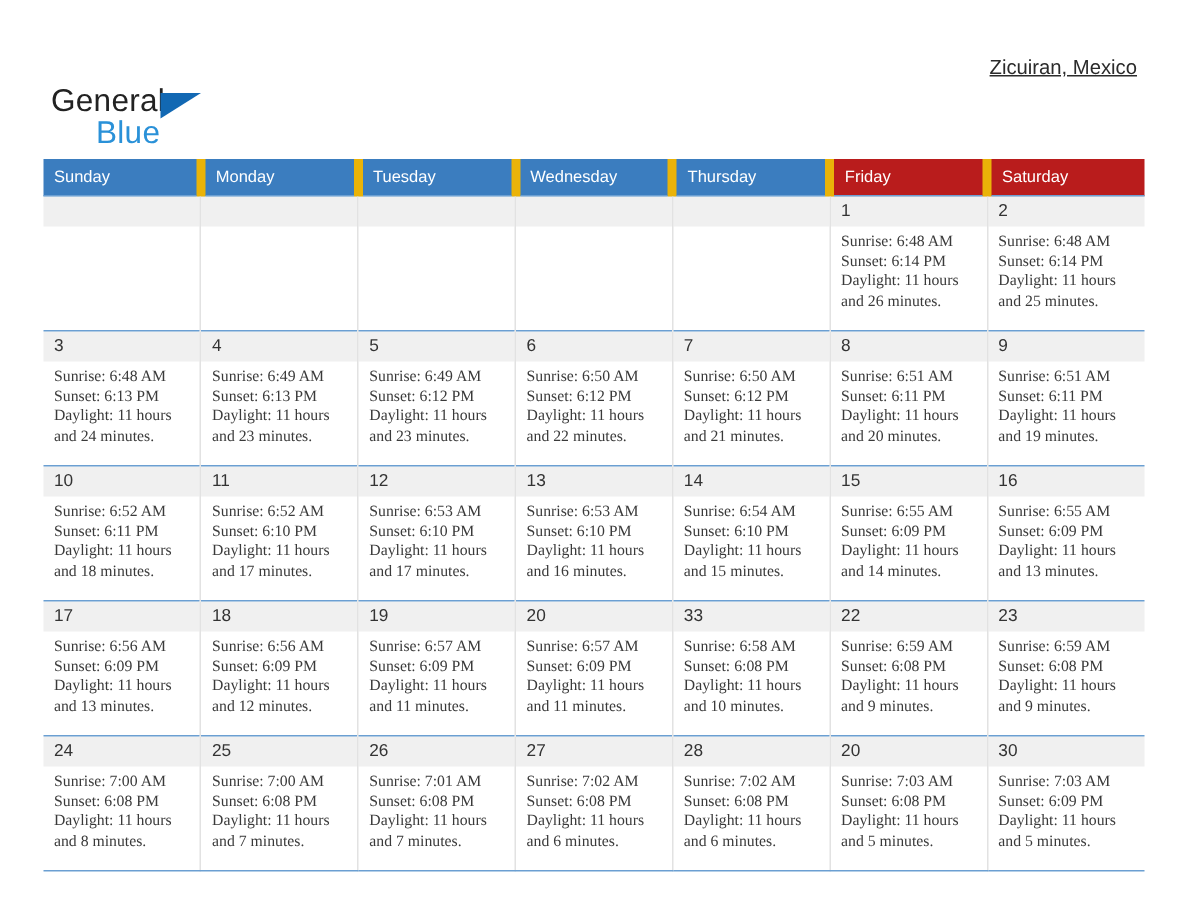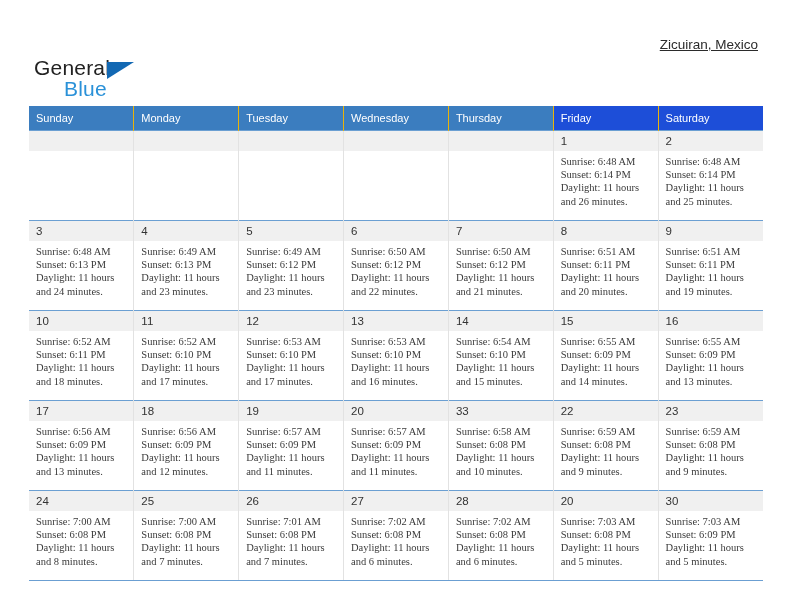--- a/index.html
+++ b/index.html
@@ -95,26 +95,26 @@
     border-collapse: collapse;
     table-layout: fixed;
   }
   .calendar th {
     background: #3b7dbf;
     color: #ffffff;
     font-size: 11px;
     font-weight: normal;
     text-align: left;
     padding: 6px 0 6px 7px;
-    border-right: 1px solid #eab308;
+    border-right: 6px solid #eab308;
     height: 20px;
     box-sizing: border-box;
   }
   .calendar th.weekend {
-    background: #1d4ed8;
+    background: #b91c1c;
   }
   .calendar th:last-child {
     border-right: none;
   }
   .calendar td {
     vertical-align: top;
     padding: 0;
     border-top: 1px solid #6b9fd2;
     border-right: 1px solid #e2e2e2;
     height: 90px;

